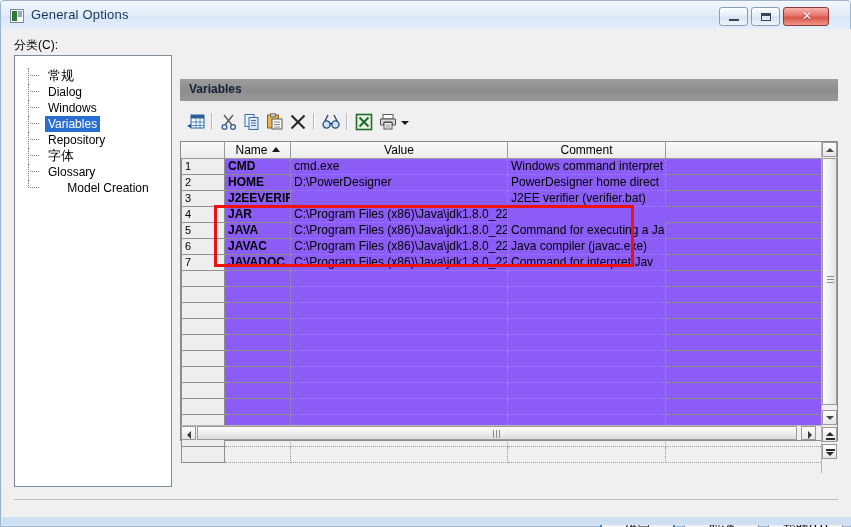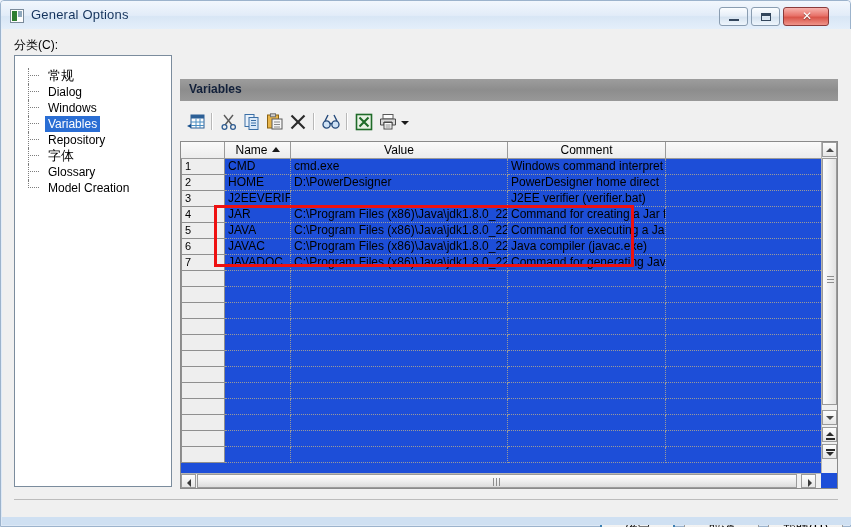--- a/index.html
+++ b/index.html
@@ -94,22 +94,22 @@
     position:absolute;left:9px;top:3px;font-size:12px;font-weight:bold;color:#12203a;
   }
 
   #toolbar{position:absolute;left:178px;top:80px;width:658px;height:26px;}
   .tb-item{position:absolute;top:1px;width:24px;height:24px;}
   .tb-sep{position:absolute;top:4px;width:1px;height:17px;background:#b8b8b8;border-right:1px solid #fff;}
   .tb-item svg{position:absolute;left:3px;top:3px;}
 
   
   #grid-outer{
-    position:absolute;left:178px;top:112px;width:658px;height:348px;
-    background:#1d4ed8;border:1px solid #8a8a8a;box-sizing:border-box;
+    position:absolute;left:178px;top:112px;width:658px;height:300px;
+    background:#8b5cf6;border:1px solid #8a8a8a;box-sizing:border-box;
   }
   #hdr{
     position:absolute;left:0;top:0;width:656px;height:17px;
     background:#f0f0f0;border-bottom:1px solid #9a9a9a;box-sizing:border-box;
   }
   .hcell{
     position:absolute;top:0;height:16px;line-height:16px;text-align:center;
     font-size:12px;color:#000;
     background:linear-gradient(180deg,#fafafa 0%,#ececec 100%);
     border-right:1px solid #9a9a9a;box-sizing:border-box;
@@ -124,21 +124,21 @@
     position:absolute;left:0;top:0;width:44px;height:16px;line-height:15px;
     box-sizing:border-box;padding-left:3px;font-size:11px;
     background:#eeeeee;border:1px solid #8f8f8f;border-top:none;
   }
   .cell{
     position:absolute;top:0;height:16px;line-height:15px;
     box-sizing:border-box;padding-left:3px;font-size:12px;
     white-space:nowrap;overflow:hidden;
     border-bottom:1px dotted #9a9a9a;border-right:1px dotted #9a9a9a;
   }
-  .c-name{left:44px;width:66px;}
+  .c-name{left:44px;width:66px;font-weight:bold;}
   .c-val{left:110px;width:217px;}
   .c-com{left:327px;width:158px;}
   .c-x{left:485px;width:155px;border-right:none;}
 
   #redbox{
     position:absolute;left:212px;top:176px;width:420px;height:62px;
     border:3px solid #ee1111;box-sizing:border-box;pointer-events:none;
   }
 
   
@@ -208,21 +208,21 @@
     <div id="cat-label">分类(C):</div>
 
     <div id="tree" style="padding-top: 12px;">
         <div class="tnode" style="top: 0px;"><span class="vline"></span><span class="dash"></span><span class="lbl cjk">常规</span></div>
         <div class="tnode" style="top: 0px;"><span class="vline"></span><span class="dash"></span><span class="lbl">Dialog</span></div>
         <div class="tnode" style="top: 0px;"><span class="vline"></span><span class="dash"></span><span class="lbl">Windows</span></div>
         <div class="tnode sel" style="top: 0px;"><span class="vline"></span><span class="dash"></span><span class="lbl">Variables</span></div>
         <div class="tnode" style="top: 0px;"><span class="vline"></span><span class="dash"></span><span class="lbl">Repository</span></div>
         <div class="tnode" style="top: 0px;"><span class="vline"></span><span class="dash"></span><span class="lbl cjk">字体</span></div>
         <div class="tnode" style="top: 0px;"><span class="vline"></span><span class="dash"></span><span class="lbl">Glossary</span></div>
-        <div class="tnode last" style="top: 0px;"><span class="vline"></span><span class="dash"></span><span class="lbl">Model Creation</span></div>
+        <div class="tnode last" style="top: 0px; text-align: center;"><span class="vline"></span><span class="dash"></span><span class="lbl">Model Creation</span></div>
       </div>
 
     <div id="pane-head">
       <span>Variables</span>
     </div>
 
     <div id="toolbar">
       <div class="tb-item" style="left:4px">
         <svg width="18" height="18" viewBox="0 0 18 18">
           <rect x="4" y="2" width="13" height="13" fill="#fdfdfd" stroke="#2c5f96"></rect>
@@ -337,42 +337,41 @@
             <div class="rnum">3</div>
             <div class="cell c-name">J2EEVERIF</div>
             <div class="cell c-val"></div>
             <div class="cell c-com">J2EE verifier (verifier.bat)</div>
             <div class="cell c-x"></div>
           </div>
           <div class="row" style="top: 48px;">
             <div class="rnum">4</div>
             <div class="cell c-name">JAR</div>
             <div class="cell c-val">C:\Program Files (x86)\Java\jdk1.8.0_22</div>
-            <div class="cell c-com">Command for creating a Jar f</div>
             <div class="cell c-x"></div>
           </div>
           <div class="row" style="top: 64px;">
             <div class="rnum">5</div>
             <div class="cell c-name">JAVA</div>
             <div class="cell c-val">C:\Program Files (x86)\Java\jdk1.8.0_22</div>
             <div class="cell c-com">Command for executing a Ja</div>
             <div class="cell c-x"></div>
           </div>
           <div class="row" style="top: 80px;">
             <div class="rnum">6</div>
             <div class="cell c-name">JAVAC</div>
             <div class="cell c-val">C:\Program Files (x86)\Java\jdk1.8.0_22</div>
             <div class="cell c-com">Java compiler (javac.exe)</div>
             <div class="cell c-x"></div>
           </div>
           <div class="row" style="top: 96px;">
             <div class="rnum">7</div>
             <div class="cell c-name">JAVADOC</div>
             <div class="cell c-val">C:\Program Files (x86)\Java\jdk1.8.0_22</div>
-            <div class="cell c-com">Command for generating Jav</div>
+            <div class="cell c-com">Command for interpret Jav</div>
             <div class="cell c-x"></div>
           </div>
           <div class="row" style="top: 112px;">
             <div class="rnum"></div>
             <div class="cell c-name"></div>
             <div class="cell c-val"></div>
             <div class="cell c-com"></div>
             <div class="cell c-x"></div>
           </div>
           <div class="row" style="top: 128px;">

